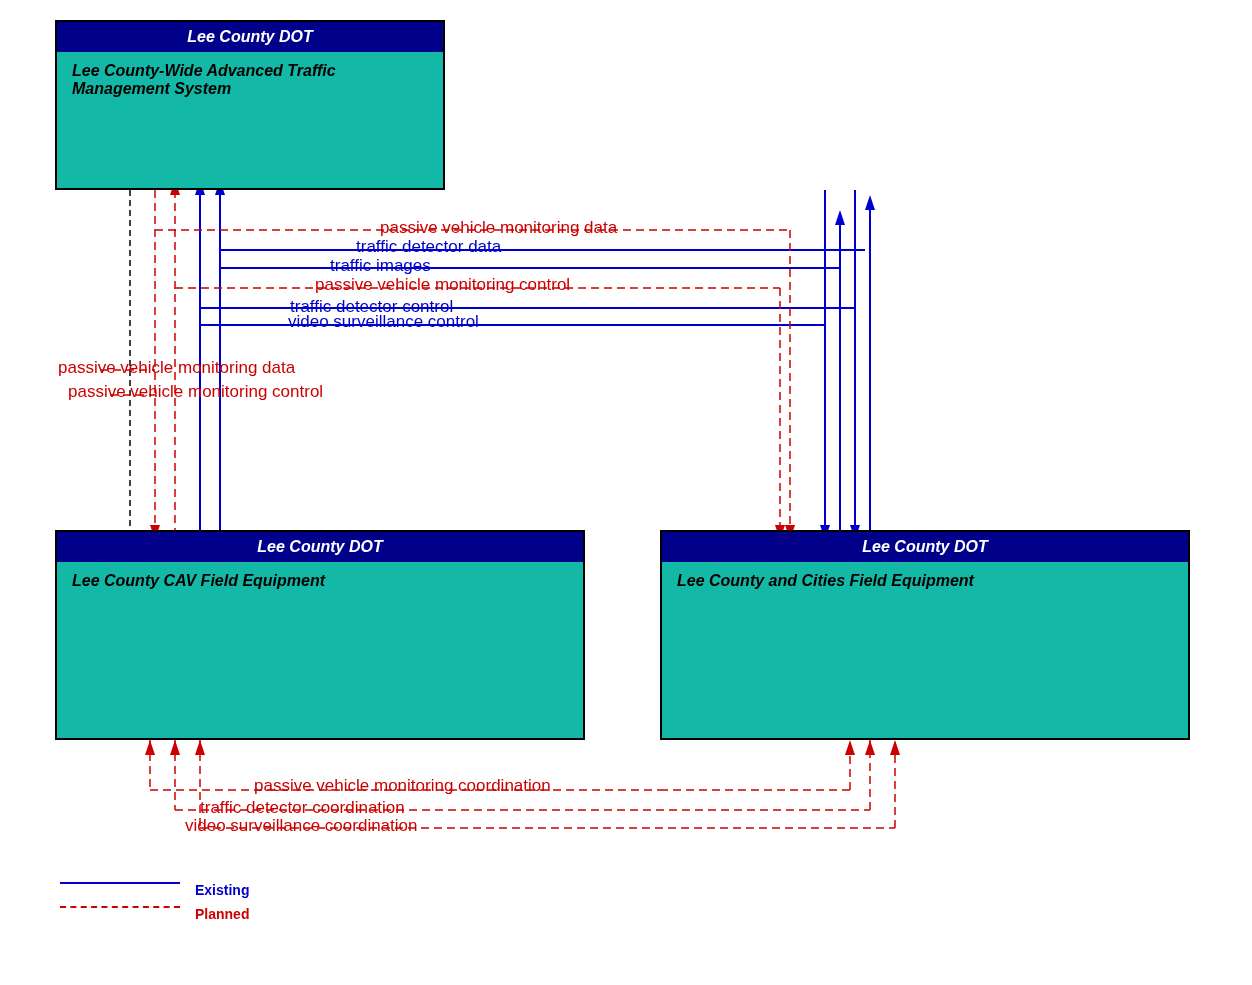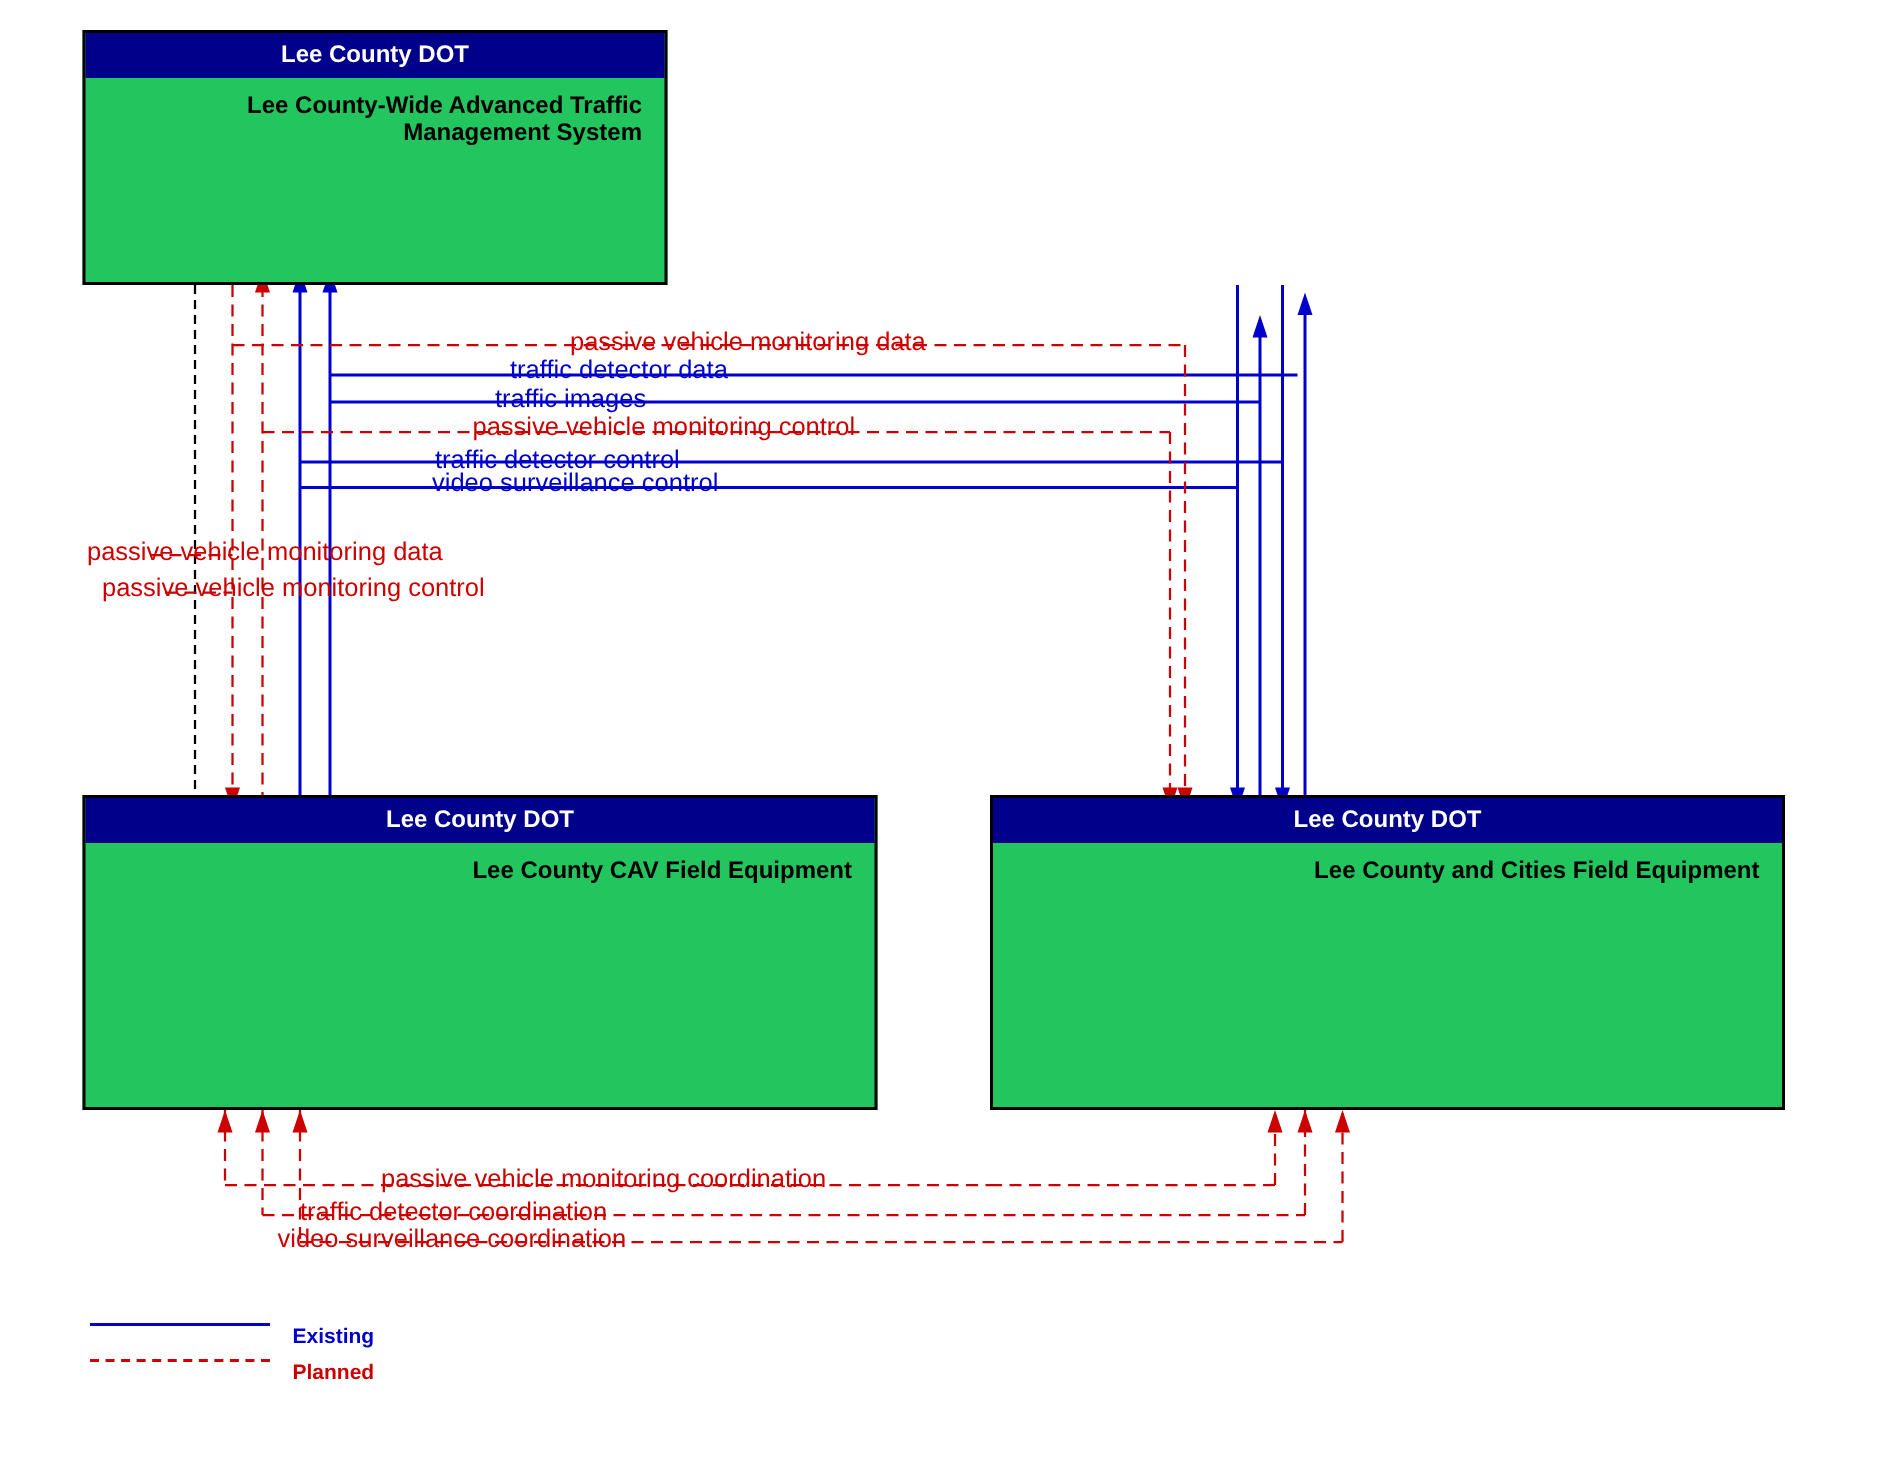--- a/index.html
+++ b/index.html
@@ -13,34 +13,35 @@
     }
     .diagram-container {
       position: relative;
       width: 1252px;
       height: 985px;
     }
     
     .node {
       position: absolute;
       border: 2px solid #000;
-      background: #22c55e;
+      background: #14b8a6;
+      font-style: italic;
     }
     .node-header {
       background: #00008B;
       color: #fff;
       font-weight: bold;
       font-size: 16px;
       text-align: center;
       padding: 6px 10px;
     }
     .node-body {
       font-size: 16px;
       font-weight: bold;
-      text-align: right;
+      text-align: left;
       padding: 10px 15px;
       color: #000;
     }
     
     .flow-label {
       position: absolute;
       font-size: 17px;
       white-space: nowrap;
     }
     .flow-label.blue { color: #0000CC; }
@@ -172,21 +173,21 @@
     <div class="node-body">Lee County CAV Field Equipment</div>
   </div>
 
   <div class="node" style="left:660px; top:530px; width:530px; height:210px;">
     <div class="node-header">Lee County DOT</div>
     <div class="node-body">Lee County and Cities Field Equipment</div>
   </div>
 
   <div class="flow-label red" style="left:380px; top:218px;">passive vehicle monitoring data</div>
 
-  <div class="flow-label blue" style="left:340px; top:237px;">traffic detector data</div>
+  <div class="flow-label blue" style="left:356px; top:237px;">traffic detector data</div>
 
   <div class="flow-label blue" style="left:330px; top:256px;">traffic images</div>
 
   <div class="flow-label red" style="left:315px; top:275px;">passive vehicle monitoring control</div>
 
   <div class="flow-label blue" style="left:290px; top:297px;">traffic detector control</div>
 
   <div class="flow-label blue" style="left:288px; top:312px;">video surveillance control</div>
 
   <div class="flow-label red" style="left:58px; top:358px;">passive vehicle monitoring data</div>

